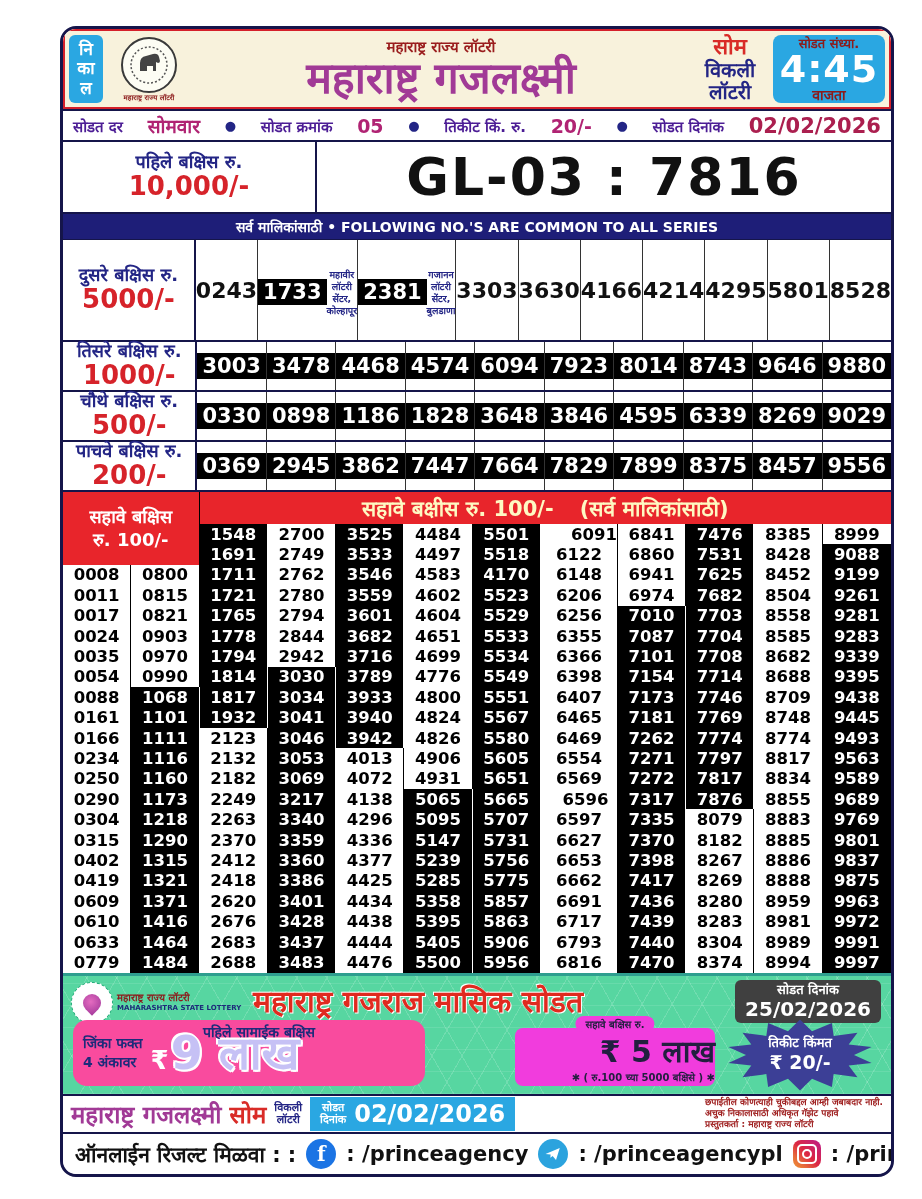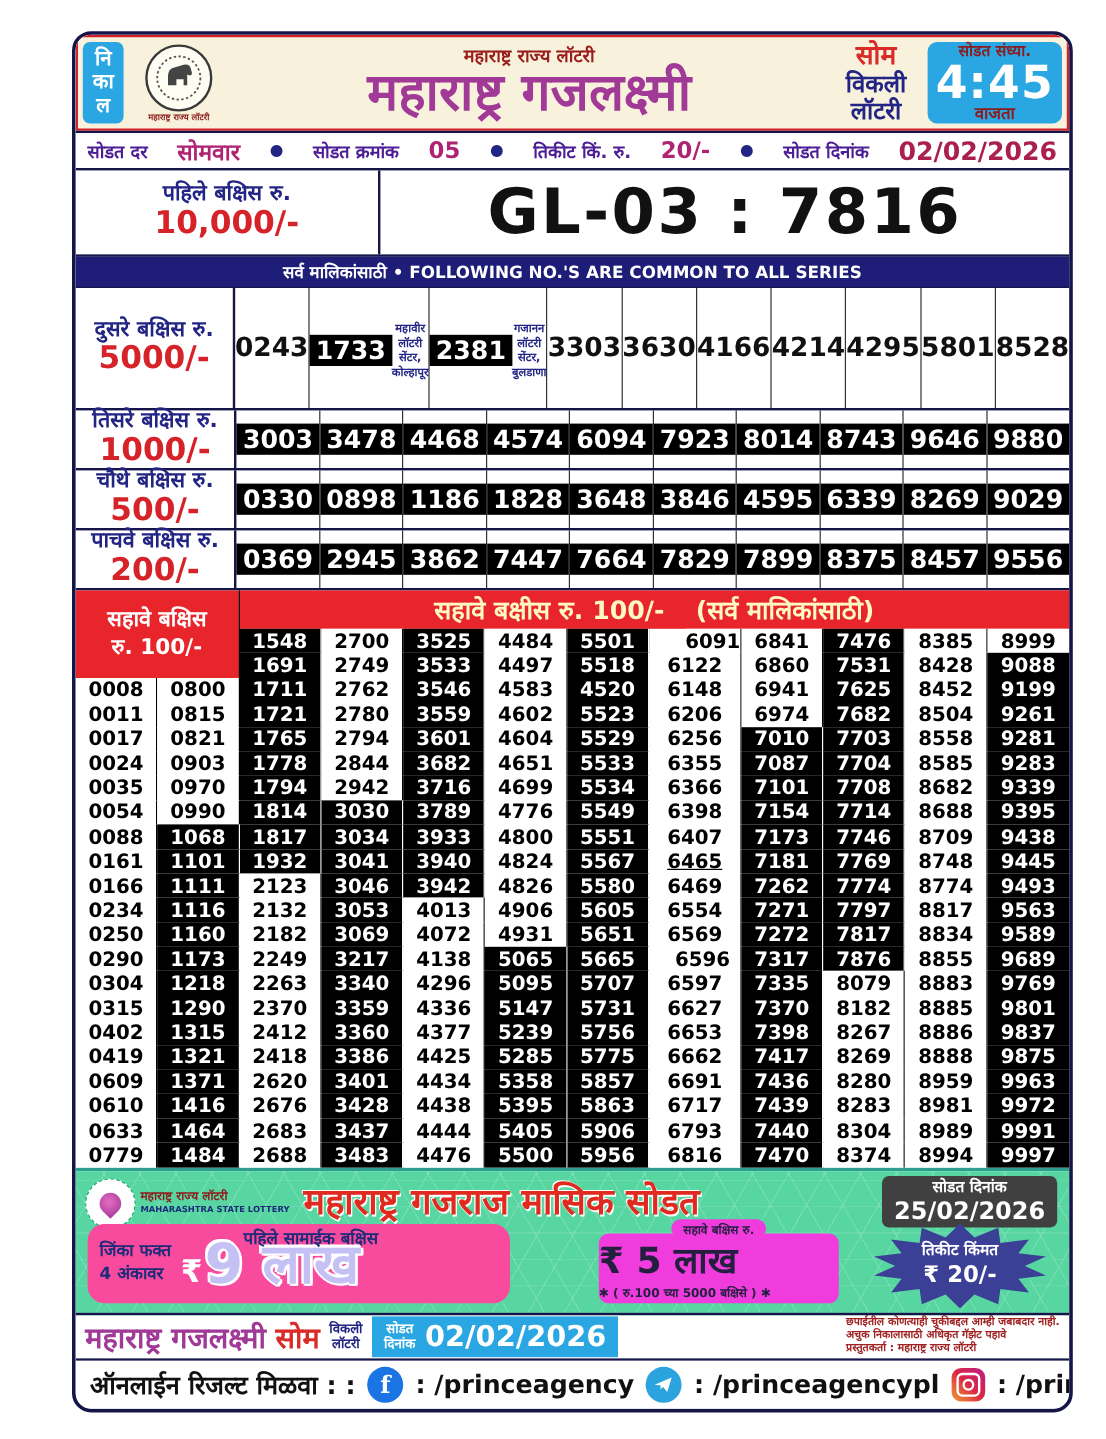--- a/index.html
+++ b/index.html
@@ -73,21 +73,21 @@
   .promo-logo-l2{color:#1c2b7a;font-weight:bold;font-size:7px;}
   .promo-title{position:absolute;left:190px;top:4px;color:#e02a1f;font-weight:bold;font-size:30px;text-shadow:1px 1px 0 #fff,-1px -1px 0 #fff;}
   .promo-date-box{position:absolute;right:10px;top:4px;background:#404040;color:#fff;border-radius:6px;padding:2px 10px;text-align:center;line-height:1.2;}
   .promo-date-label{font-weight:bold;font-size:13px;}
   .promo-date-val{font-weight:bold;font-size:20px;}
   .pink-box{position:absolute;left:10px;top:44px;width:352px;height:66px;background:#f94b9e;border-radius:14px;display:flex;align-items:center;padding:0 10px;box-sizing:border-box;}
   .win-label{color:#1c2b7a;font-weight:bold;font-size:14px;line-height:1.3;}
   .rupee-big{color:#fff;font-weight:bold;font-size:26px;margin:14px 2px 0 8px;}
   .lakh9{color:#c6c1f5;font-weight:bold;font-size:46px;line-height:1;text-shadow:-2px 0 #fff,2px 0 #fff,0 -2px #fff,0 2px #fff,2px 2px 0 #fff,-2px -2px 0 #fff;}
   .first-common{position:absolute;left:140px;top:46px;color:#1c2b7a;font-weight:bold;font-size:14px;}
-  .magenta-box{position:absolute;left:436px;top:52px;width:200px;height:58px;background:#f13cdd;border-radius:8px;text-align:left;}
+  .magenta-box{position:absolute;left:452px;top:52px;width:200px;height:58px;background:#f13cdd;border-radius:8px;text-align:right;}
   .magenta-tab{position:absolute;left:50%;top:-12px;transform:translateX(-50%);background:#f13cdd;border-radius:8px;padding:1px 10px;color:#221f3f;font-weight:bold;font-size:10px;white-space:nowrap;}
   .lakh5{color:#221f3f;font-weight:bold;font-size:30px;line-height:1.2;margin-top:6px;}
   .magenta-note{color:#221f3f;font-weight:bold;font-size:10px;}
   .starburst{position:absolute;right:16px;top:42px;width:150px;height:74px;}
   .star-txt{position:absolute;right:16px;top:42px;width:150px;height:74px;display:flex;flex-direction:column;align-items:center;justify-content:center;color:#fff;font-weight:bold;line-height:1.2;}
   .star-l1{font-size:13px;}
   .star-l2{font-size:19px;}
 
   
   .bottom1{display:flex;align-items:center;height:36px;border-bottom:2px solid #15154a;padding:0 8px;gap:8px;background:#fff;}
@@ -362,21 +362,21 @@
         <div class="scell" style="grid-area: 3 / 9;">6860</div>
         <div class="scell inv" style="grid-area: 3 / 10;">7531</div>
         <div class="scell" style="grid-area: 3 / 11;">8428</div>
         <div class="scell inv lastcol" style="grid-area: 3 / 12;">9088</div>
         <div class="scell" style="grid-area: 4 / 1;">0008</div>
         <div class="scell" style="grid-area: 4 / 2;">0800</div>
         <div class="scell inv" style="grid-area: 4 / 3;">1711</div>
         <div class="scell" style="grid-area: 4 / 4;">2762</div>
         <div class="scell inv" style="grid-area: 4 / 5;">3546</div>
         <div class="scell" style="grid-area: 4 / 6;">4583</div>
-        <div class="scell inv" style="grid-area: 4 / 7;">4520</div>
+        <div class="scell inv" style="grid-area: 4 / 7;">4170</div>
         <div class="scell" style="grid-area: 4 / 8;">6148</div>
         <div class="scell" style="grid-area: 4 / 9;">6941</div>
         <div class="scell inv" style="grid-area: 4 / 10;">7625</div>
         <div class="scell" style="grid-area: 4 / 11;">8452</div>
         <div class="scell inv lastcol" style="grid-area: 4 / 12;">9199</div>
         <div class="scell" style="grid-area: 5 / 1;">0011</div>
         <div class="scell" style="grid-area: 5 / 2;">0815</div>
         <div class="scell inv" style="grid-area: 5 / 3;">1721</div>
         <div class="scell" style="grid-area: 5 / 4;">2780</div>
         <div class="scell inv" style="grid-area: 5 / 5;">3559</div>
@@ -447,21 +447,21 @@
         <div class="scell inv" style="grid-area: 10 / 10;">7746</div>
         <div class="scell" style="grid-area: 10 / 11;">8709</div>
         <div class="scell inv lastcol" style="grid-area: 10 / 12;">9438</div>
         <div class="scell" style="grid-area: 11 / 1;">0161</div>
         <div class="scell inv" style="grid-area: 11 / 2;">1101</div>
         <div class="scell inv" style="grid-area: 11 / 3;">1932</div>
         <div class="scell inv" style="grid-area: 11 / 4;">3041</div>
         <div class="scell inv" style="grid-area: 11 / 5;">3940</div>
         <div class="scell" style="grid-area: 11 / 6;">4824</div>
         <div class="scell inv" style="grid-area: 11 / 7;">5567</div>
-        <div class="scell" style="grid-area: 11 / 8; text-decoration: underline;">6465</div>
+        <div class="scell" style="grid-area: 11 / 8;">6465</div>
         <div class="scell inv" style="grid-area: 11 / 9;">7181</div>
         <div class="scell inv" style="grid-area: 11 / 10;">7769</div>
         <div class="scell" style="grid-area: 11 / 11;">8748</div>
         <div class="scell inv lastcol" style="grid-area: 11 / 12;">9445</div>
         <div class="scell" style="grid-area: 12 / 1;">0166</div>
         <div class="scell inv" style="grid-area: 12 / 2;">1111</div>
         <div class="scell" style="grid-area: 12 / 3;">2123</div>
         <div class="scell inv" style="grid-area: 12 / 4;">3046</div>
         <div class="scell inv" style="grid-area: 12 / 5;">3942</div>
         <div class="scell" style="grid-area: 12 / 6;">4826</div>

